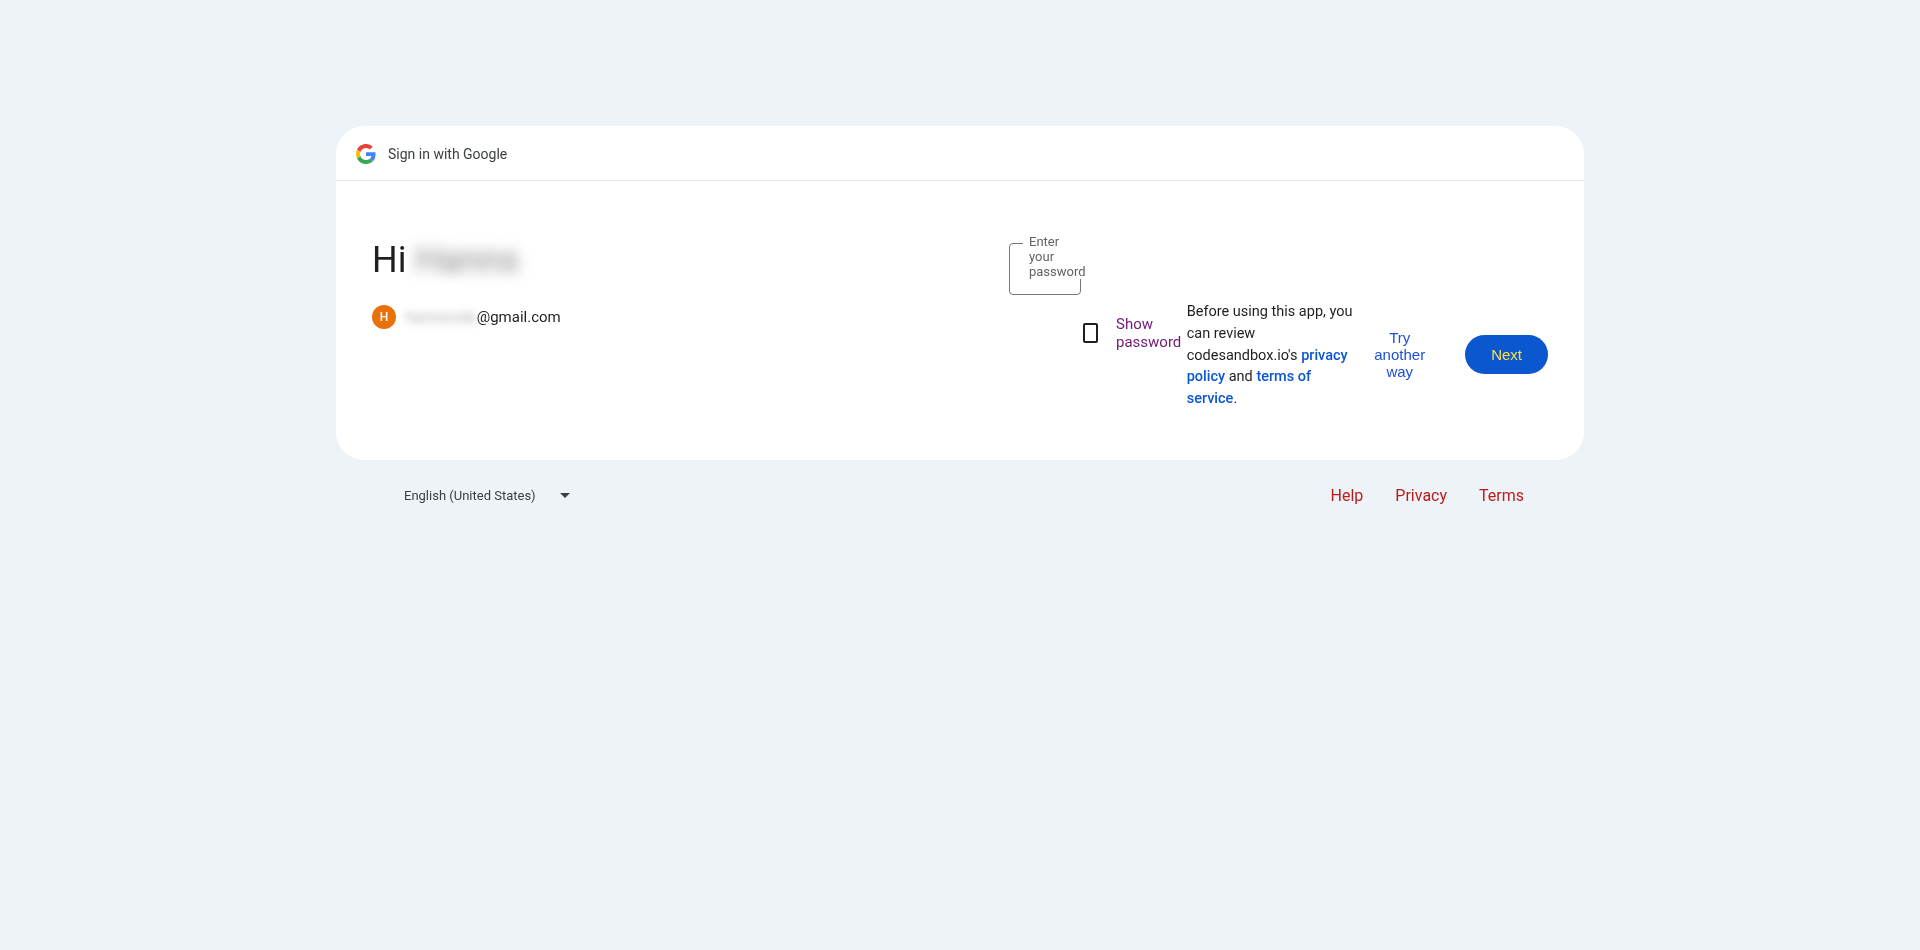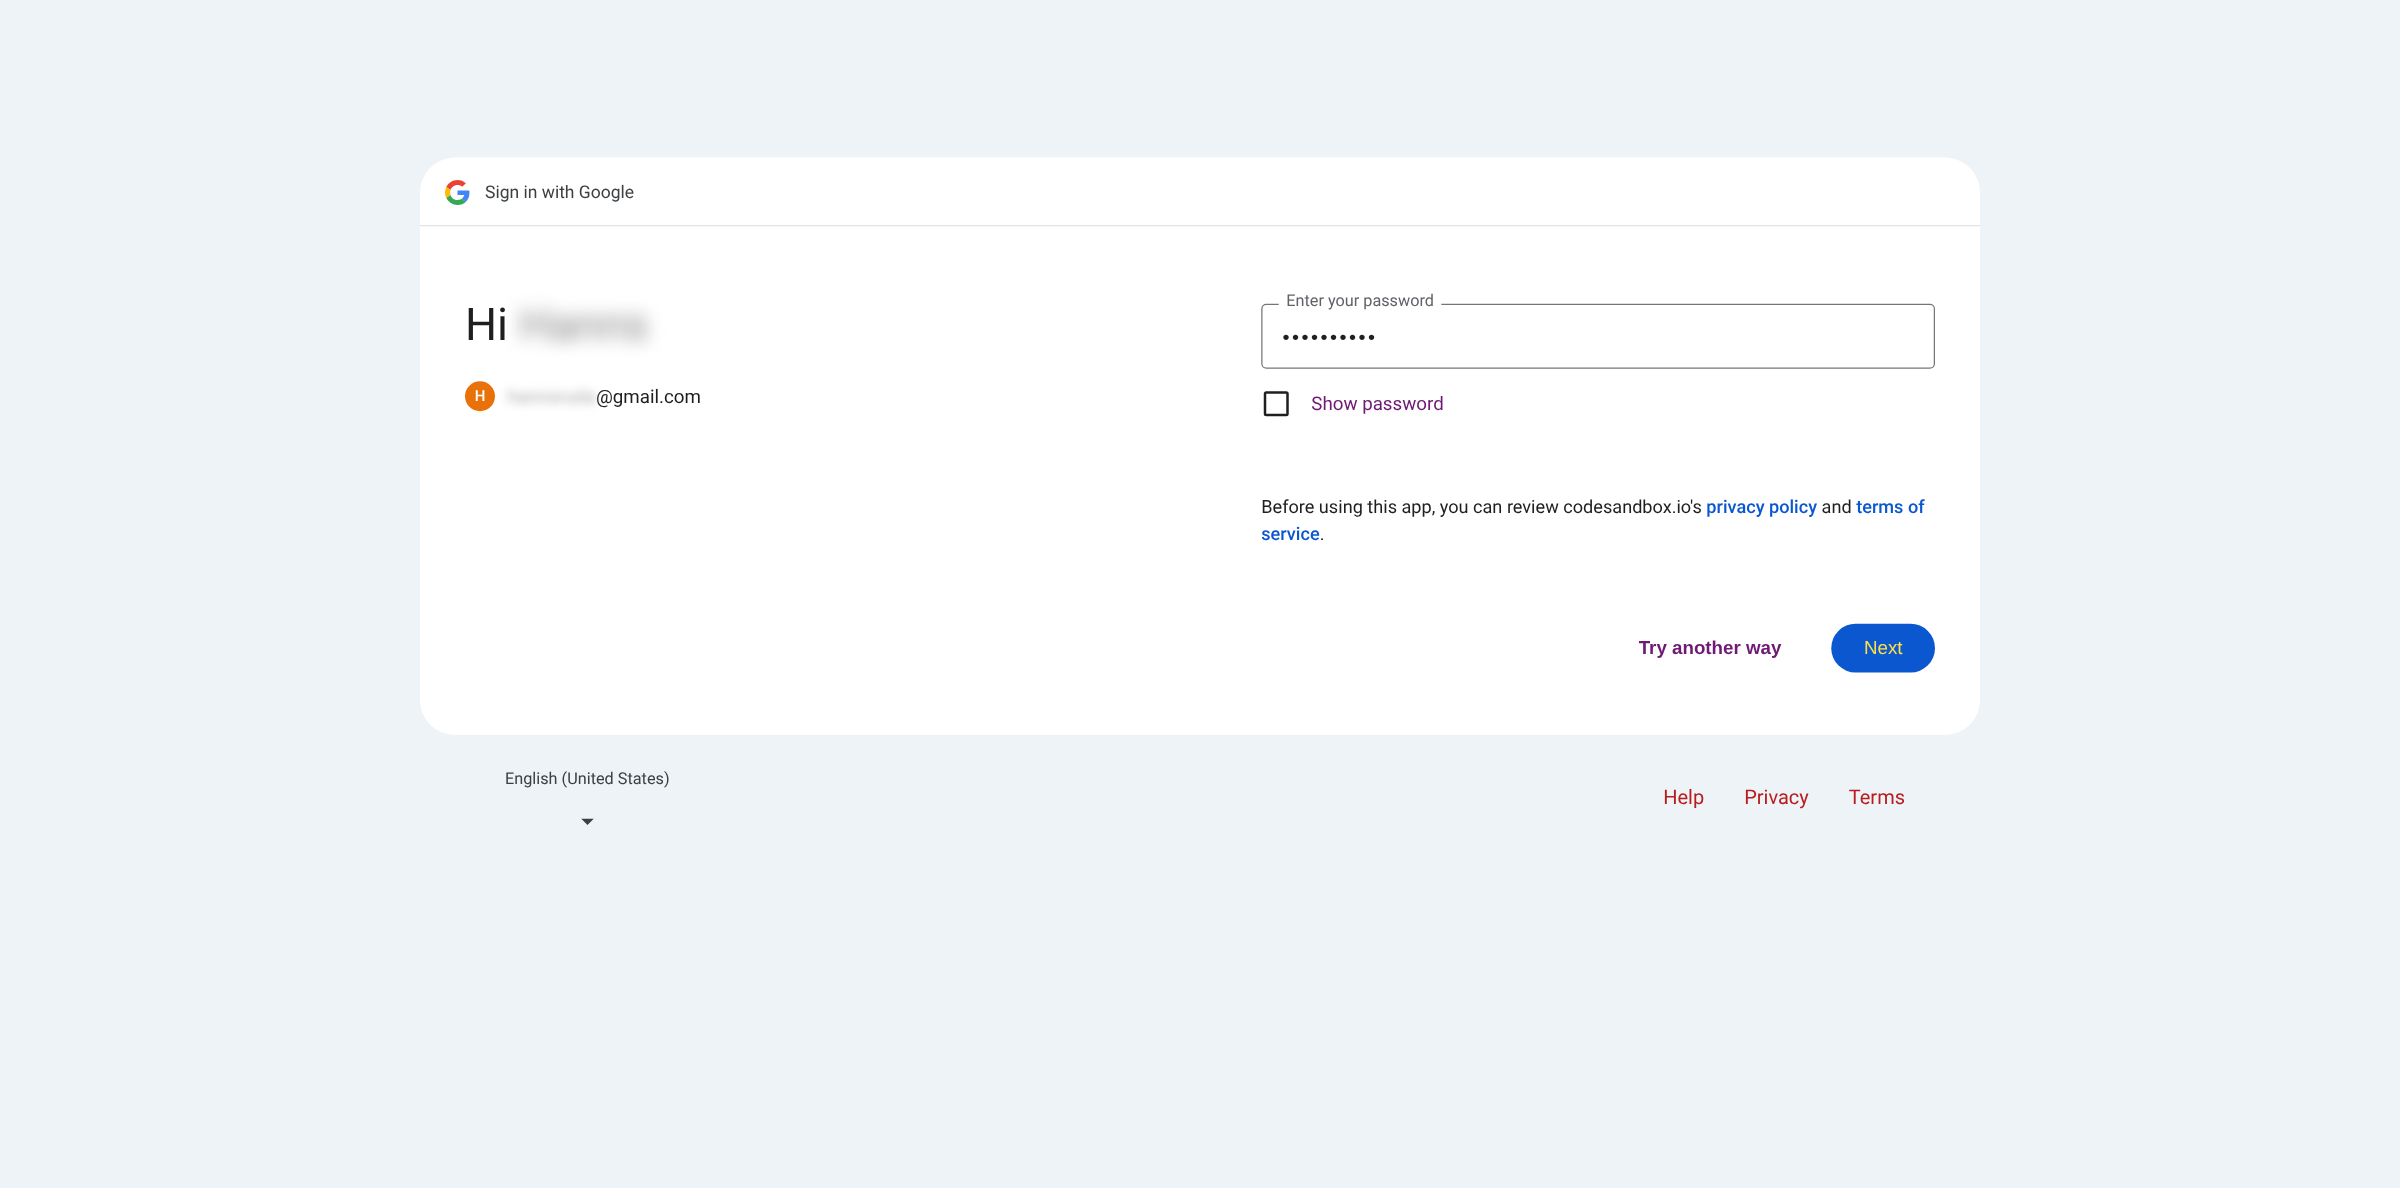--- a/index.html
+++ b/index.html
@@ -48,21 +48,21 @@
       display: flex;
       padding: 58px 36px 50px 36px;
       gap: 56px;
     }
     .left-col {
       flex: 1;
     }
     .right-col {
       flex: 1;
       display: flex;
-      flex-direction: column;
+      flex-direction: row;
       margin-left: 42px;
     }
     .greeting {
       font-size: 36px;
       font-weight: 400;
       color: #1f1f1f;
       margin-bottom: 24px;
     }
     .greeting-name {
       filter: blur(7px);
@@ -150,23 +150,23 @@
     .actions {
       display: flex;
       justify-content: flex-end;
       align-items: center;
       gap: 28px;
       margin-top: 60px;
     }
     .try-another {
       background: none;
       border: none;
-      color: #701a75;
-      font-size: 15px;
-      font-weight: 700;
+      color: #1d4ed8;
+      font-size: 15px;
+      font-weight: 400;
       cursor: pointer;
       padding: 10px 12px;
     }
     .next-button {
       background: #0b57d0;
       color: #fde047;
       border: none;
       border-radius: 22px;
       padding: 11px 26px;
       font-size: 15px;
@@ -181,21 +181,20 @@
       padding: 22px 16px;
       font-size: 13px;
       color: #3c4043;
     }
     .lang-selector {
       display: flex;
       align-items: center;
       gap: 24px;
       cursor: pointer;
       padding: 6px 8px;
-      flex-direction: column;
     }
     .dropdown-arrow {
       width: 0;
       height: 0;
       border-left: 5px solid transparent;
       border-right: 5px solid transparent;
       border-top: 5px solid #3c4043;
     }
     .footer-links {
       display: flex;

